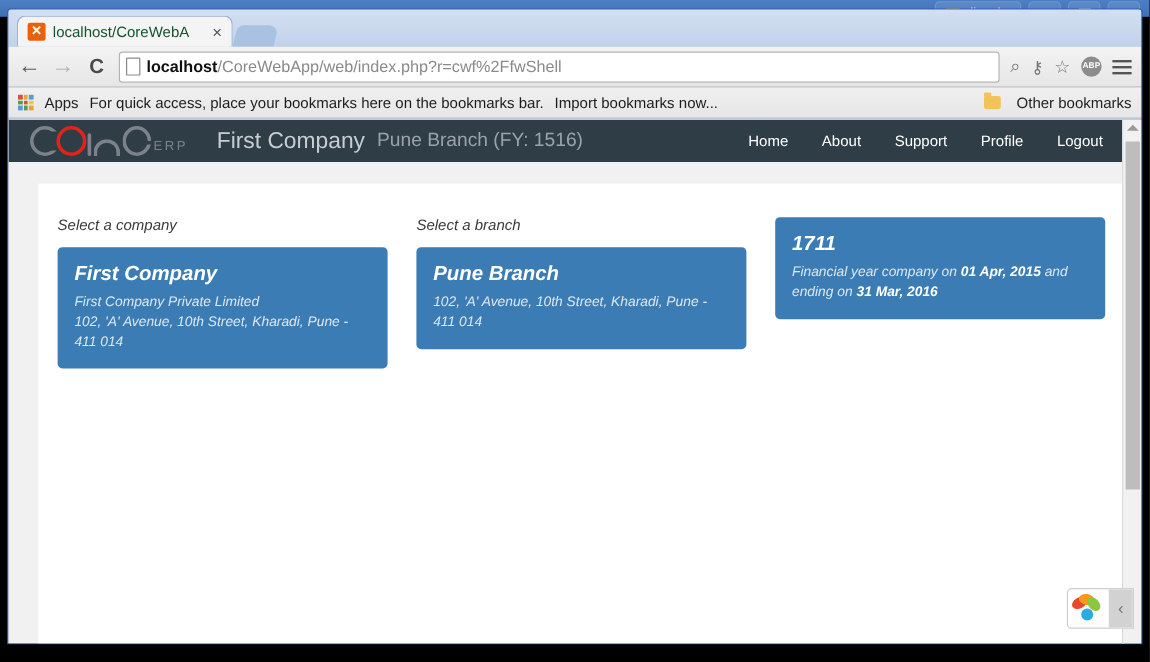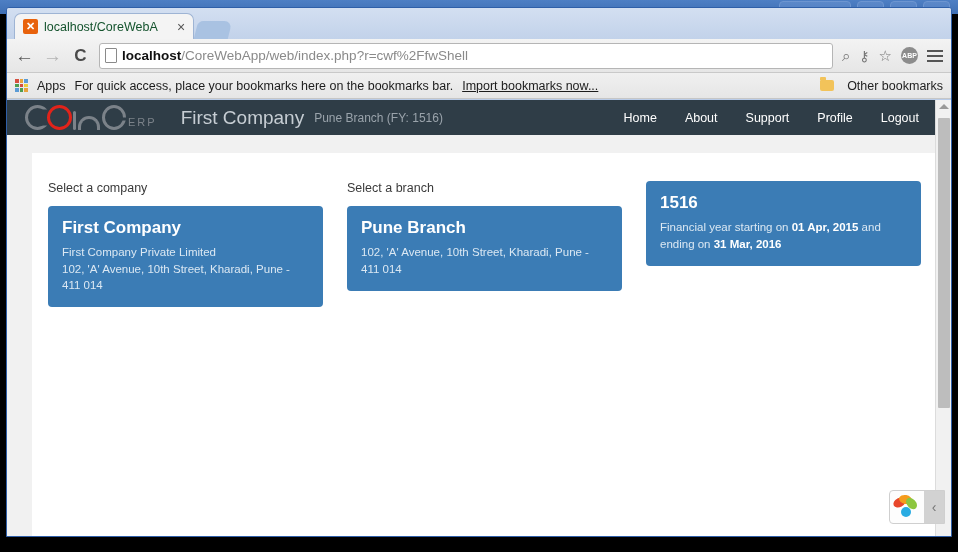--- a/index.html
+++ b/index.html
@@ -116,21 +116,21 @@
   .bookmarks {
     position: absolute; left: 0; top: 65px; width: 946px; height: 26px;
     background: linear-gradient(#f0f0f0, #e6e6e6);
     border-bottom: 1px solid #c6c6c6;
     display: flex; align-items: center; padding: 0 8px; gap: 9px;
     font-size: 12.5px; color: #222;
   }
   .apps-grid { width: 13px; height: 13px; display: grid; grid-template-columns: repeat(3,1fr); gap: 1px; }
   .apps-grid s { display: block; }
   .bm-hint { color: #1c1c1c; font-size: 12.5px; }
-  .bm-link { color: #1c1c1c; text-decoration: underline; font-size: 12.5px; }
+  .bm-link { color: #1c1c1c; font-size: 12.5px; }
   .other-bm { margin-left: auto; display: flex; align-items: center; gap: 13px; font-size: 12.5px; padding-right:2px;text-align:right;}
   .folder-ic { width: 14px; height: 11px; background: #f2c35a; border-radius: 1px 2px 2px 2px; position: relative; }
   .folder-ic::before { content:""; position:absolute; left:0; top:-3px; width:6px; height:3px; background:#f2c35a; border-radius:1px 1px 0 0;}
 
   
   .viewport {
     position: absolute; left: 0; top: 92px; width: 946px; height: 438px;
     background: #f1f1f1; overflow: hidden;
   }
   .app-header {
@@ -147,30 +147,30 @@
   .ring-c {
     width: 25px; height: 25px; border: 3px solid #7b8289; border-radius: 50%;
     margin-right: -4px; clip-path: polygon(0 0, 40% 0, 40% 100%, 0 100%, 0 0, 100% 0, 100% 18%, 35% 18%, 35% 82%, 100% 82%, 100% 100%, 0 100%);
   }
   .stem { width: 3px; height: 19px; background: #7b8289; border-radius: 2px; margin-right: 2px; align-self: flex-end; }
   .arch { width: 22px; height: 14px; border: 3px solid #7b8289; border-bottom: none; border-radius: 11px 11px 0 0; align-self: flex-end; margin-right: 2px;}
   .bigE { width: 24px; height: 25px; border: 3px solid #7b8289; border-radius: 50%;
           clip-path: polygon(0 0,100% 0,100% 50%,46% 50%,46% 62%,100% 62%,100% 100%,0 100%); }
   .erp { font-size: 11px; color: #7b8289; letter-spacing: 2px; margin-left: 2px; margin-bottom: 2px; }
   .hdr-company { font-size: 19px; color: #c6cdd3; font-weight: normal; }
-  .hdr-sub { font-size: 12px; color: #9aa3ab; margin-left: 10px; }
+  .hdr-sub { font-size: 16px; color: #9aa3ab; margin-left: 10px; }
   .hdr-nav { margin-left: auto; display: flex; gap: 28px; }
   .hdr-nav a { font-size: 12.5px; color: #ffffff; text-decoration: none; }
 
   .content-panel {
     position: absolute; left: 25px; top: 53px;
     width: 905px; height: 385px; background: #fff;
   }
   .cards-row { display: flex; padding: 28px 16px 0 16px; gap: 24px; align-items: flex-start; }
-  .col { width: 315px; }
+  .col { width: 315px; font-style: italic; }
   .col-label { font-size: 12.5px; color: #3a3a3a; margin-bottom: 11px; }
   .card {
     background: #3b7cb5; border-radius: 4px;
     padding: 12px 14px 14px 14px; color: #fff;
   }
   .card-title { font-size: 17px; font-weight: bold; margin-bottom: 6px; line-height: 1.2; }
   .card-line { font-size: 11.5px; color: #dbe8f3; line-height: 1.42; }
   .card-line b { color: #ffffff; font-weight: bold; }
 
   
@@ -326,22 +326,22 @@
           <div class="col">
             <div class="col-label">Select a branch</div>
             <div class="card">
               <div class="card-title">Pune Branch</div>
               <div class="card-line">102, 'A' Avenue, 10th Street, Kharadi, Pune - 411 014</div>
             </div>
           </div>
 
           <div class="col">
             <div class="card">
-              <div class="card-title">1516</div>
-              <div class="card-line"><span>Financial year starting on </span><b>01 Apr, 2015</b><span> and ending on </span><b>31 Mar, 2016</b></div>
+              <div class="card-title">1711</div>
+              <div class="card-line"><span>Financial year company on </span><b>01 Apr, 2015</b><span> and ending on </span><b>31 Mar, 2016</b></div>
             </div>
           </div>
 
         </div>
       </div>
     </div>
 
     <div class="scrollbar">
       <s class="sb-arrow-up"></s>
       <s class="sb-thumb"></s>

